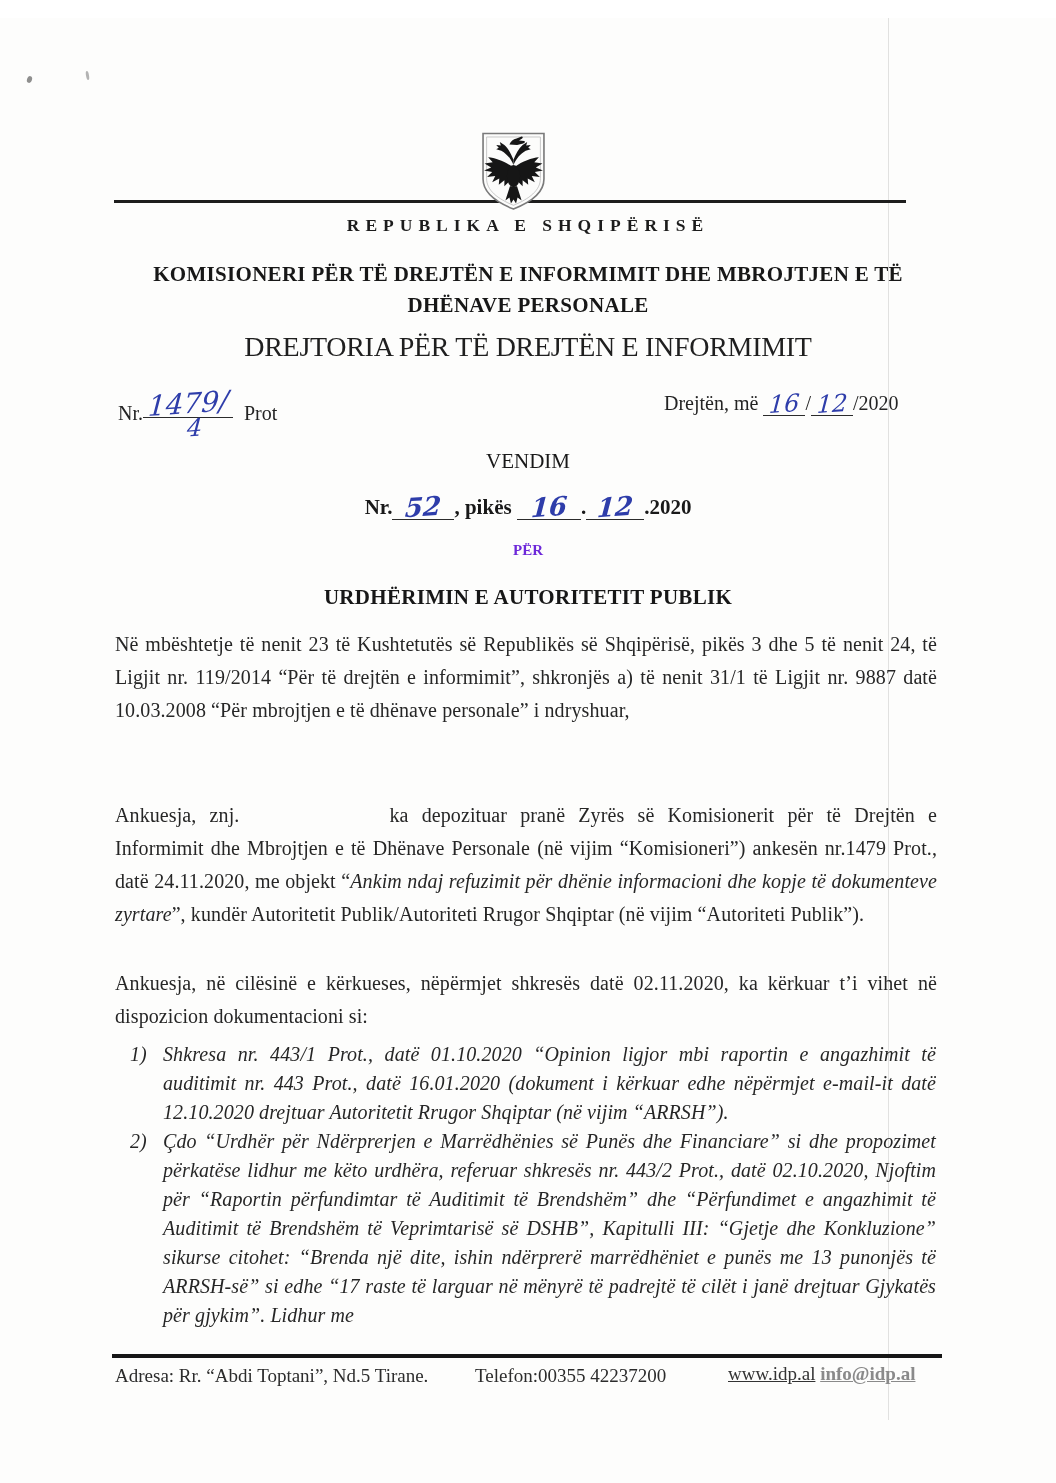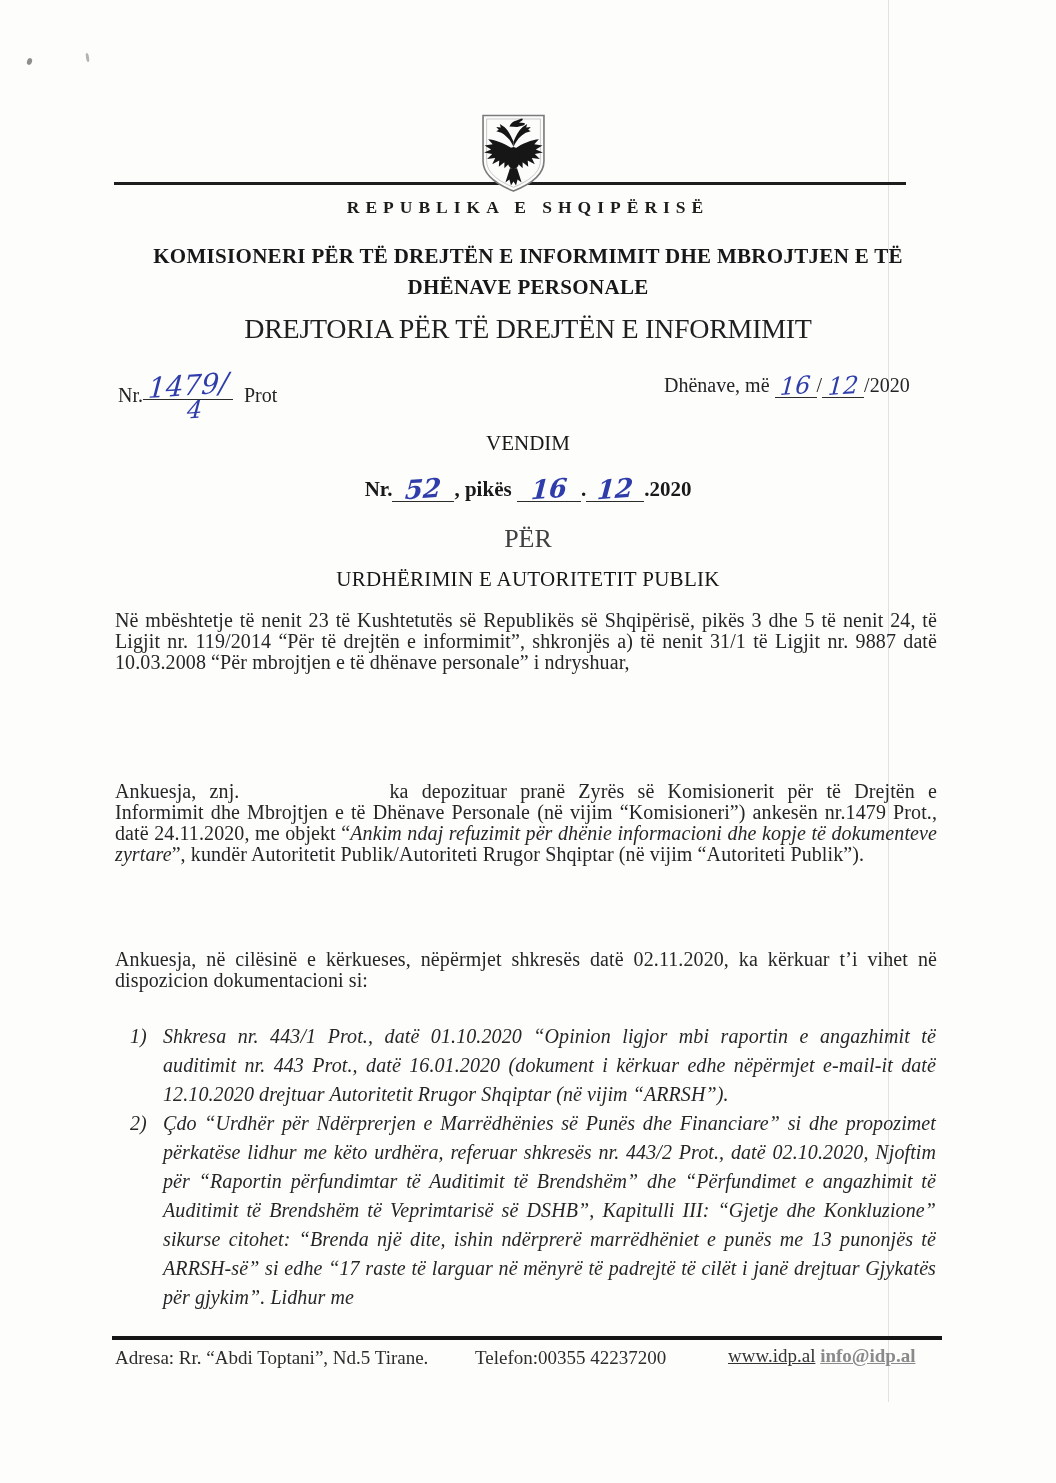--- a/index.html
+++ b/index.html
@@ -2,21 +2,21 @@
 <html><head>
 <meta charset="utf-8">
 <style>
   * { margin:0; padding:0; box-sizing:border-box; }
   html,body { background:#ffffff; }
   body {
     width:1056px; height:1483px; position:relative;
     font-family:"Liberation Serif", serif;
     color:#242424; overflow:hidden;
   }
-  .page { position:absolute; inset:0; background:#fdfdfc; }
+  .page { position:absolute; inset:0; background:#fdfdfc;margin-top:18px; }
 
   
   .speck { position:absolute; background:#6a6a6a; border-radius:50%; opacity:.75; }
   .speck.s1 { left:27px; top:58px; width:5px; height:7px; transform:rotate(18deg); }
   .speck.s2 { left:86px; top:53px; width:3px; height:9px; transform:rotate(-10deg); opacity:.5; }
   .vline { position:absolute; left:888px; top:0; width:1px; height:1402px; background:rgba(60,60,60,.14); }
 
   
   .rule-header { position:absolute; left:114px; top:182px; width:792px; height:3px; background:#1d1d1d; }
   .emblem { position:absolute; left:480px; top:114px; width:67px; height:78px; }
@@ -51,27 +51,27 @@
   .proto-right .hand { font-size:24px; position:relative; top:2px; }
 
   
   .vendim { position:absolute; left:0; right:0; top:431px; text-align:center; font-weight:normal; font-size:21px; color:#191919; }
   .nrdate { position:absolute; left:0; right:0; top:474px; text-align:center; font-weight:bold; font-size:21px; color:#191919; }
   .nrdate .u { height:28px; }
   .nrdate .u.w52 { width:62px; }
   .nrdate .u.w16 { width:64px; }
   .nrdate .u.w12 { width:58px; }
   .nrdate .hand { font-size:26px; position:relative; top:2px; }
-  .per { position:absolute; left:0; right:0; top:524px; text-align:center; font-weight:normal; font-size:26px; color:#404040; }
-  .subject { position:absolute; left:0; right:0; top:567px; text-align:center; font-weight:normal; font-size:21px; letter-spacing:.3px; color:#171717; }
+  .per { position:absolute; left:0; right:0; top:524px; text-align:center; font-weight:bold; font-size:15px; color:#6d28d9; }
+  .subject { position:absolute; left:0; right:0; top:567px; text-align:center; font-weight:bold; font-size:21px; letter-spacing:.3px; color:#171717; }
 
   
   .para {
     position:absolute; left:115px; width:822px;
-    font-size:20px; line-height:21px; text-align:justify; color:#262626;
+    font-size:20px; line-height:33px; text-align:justify; color:#262626;
     letter-spacing:.1px;
   }
   .legal { top:610px; }
   .konstatova { position:absolute; left:0; right:0; top:728px; text-align:center; font-weight:bold; font-size:20.5px; letter-spacing:.5px; color:#181818; }
   .p-complaint { top:781px; }
   .p-request { top:949px; }
   .redacted-gap { display:inline-block; width:150px; }
   .it { font-style:italic; }
 
   .list { position:absolute; left:130px; top:1022px; width:806px; font-size:20px; line-height:29px; color:#262626; }
@@ -120,21 +120,21 @@
   <div class="republika">REPUBLIKA E SHQIPËRISË</div>
   <div class="institution">KOMISIONERI PËR TË DREJTËN E INFORMIMIT DHE MBROJTJEN E TË
 DHËNAVE PERSONALE</div>
   <div class="directorate">DREJTORIA PËR TË DREJTËN E INFORMIMIT</div>
 
   <div class="proto-left">
     <span>Nr.</span><span class="proto-frac"><span class="u num"><span class="hand big">1479/</span></span><span class="hand denom">4</span></span>
     <span>Prot</span>
   </div>
   <div class="proto-right">
-    <span>Dhënave, më</span>
+    <span>Drejtën, më</span>
     <span class="u"><span class="hand">16</span></span><span>/</span><span class="u"><span class="hand">12</span></span><span>/2020</span>
   </div>
 
   <div class="vendim">VENDIM</div>
   <div class="nrdate">
     <span>Nr.</span><span class="u w52"><span class="hand">52</span></span><span>, pikës</span>
     <span class="u w16"><span class="hand">16</span></span><span>.</span><span class="u w12"><span class="hand">12</span></span><span>.2020</span>
   </div>
   <div class="per">PËR</div>
   <div class="subject">URDHËRIMIN E AUTORITETIT PUBLIK</div>

